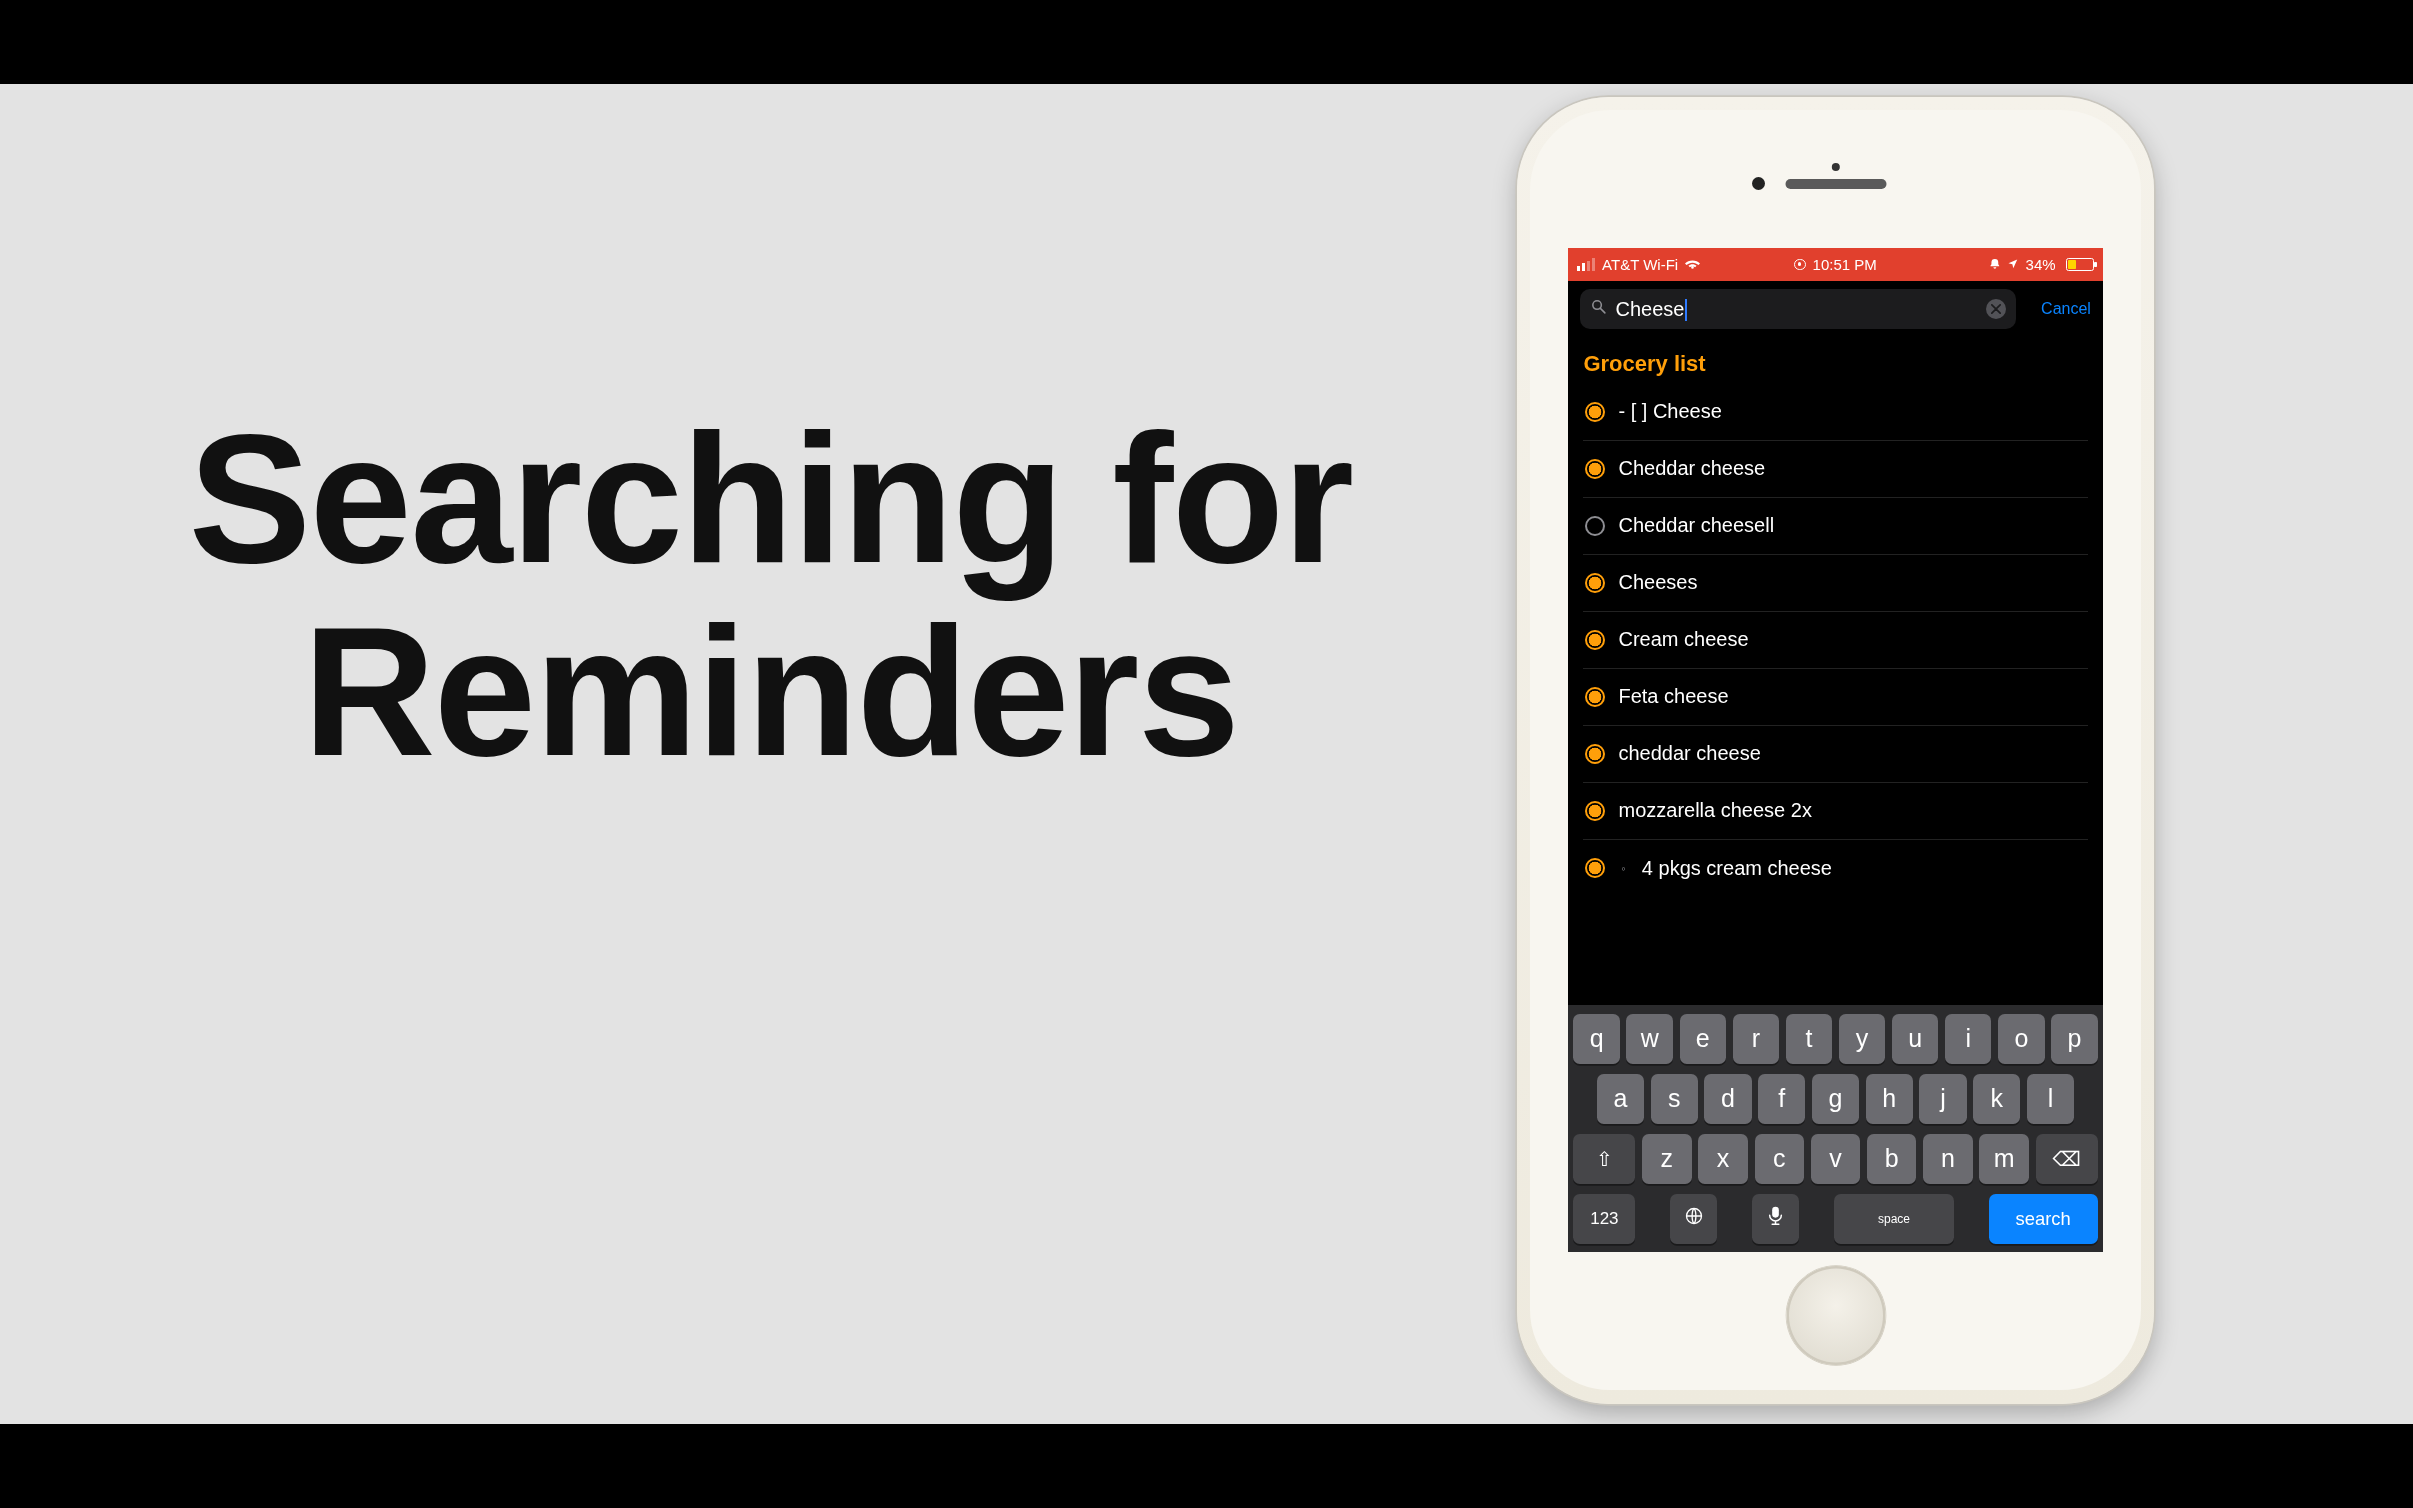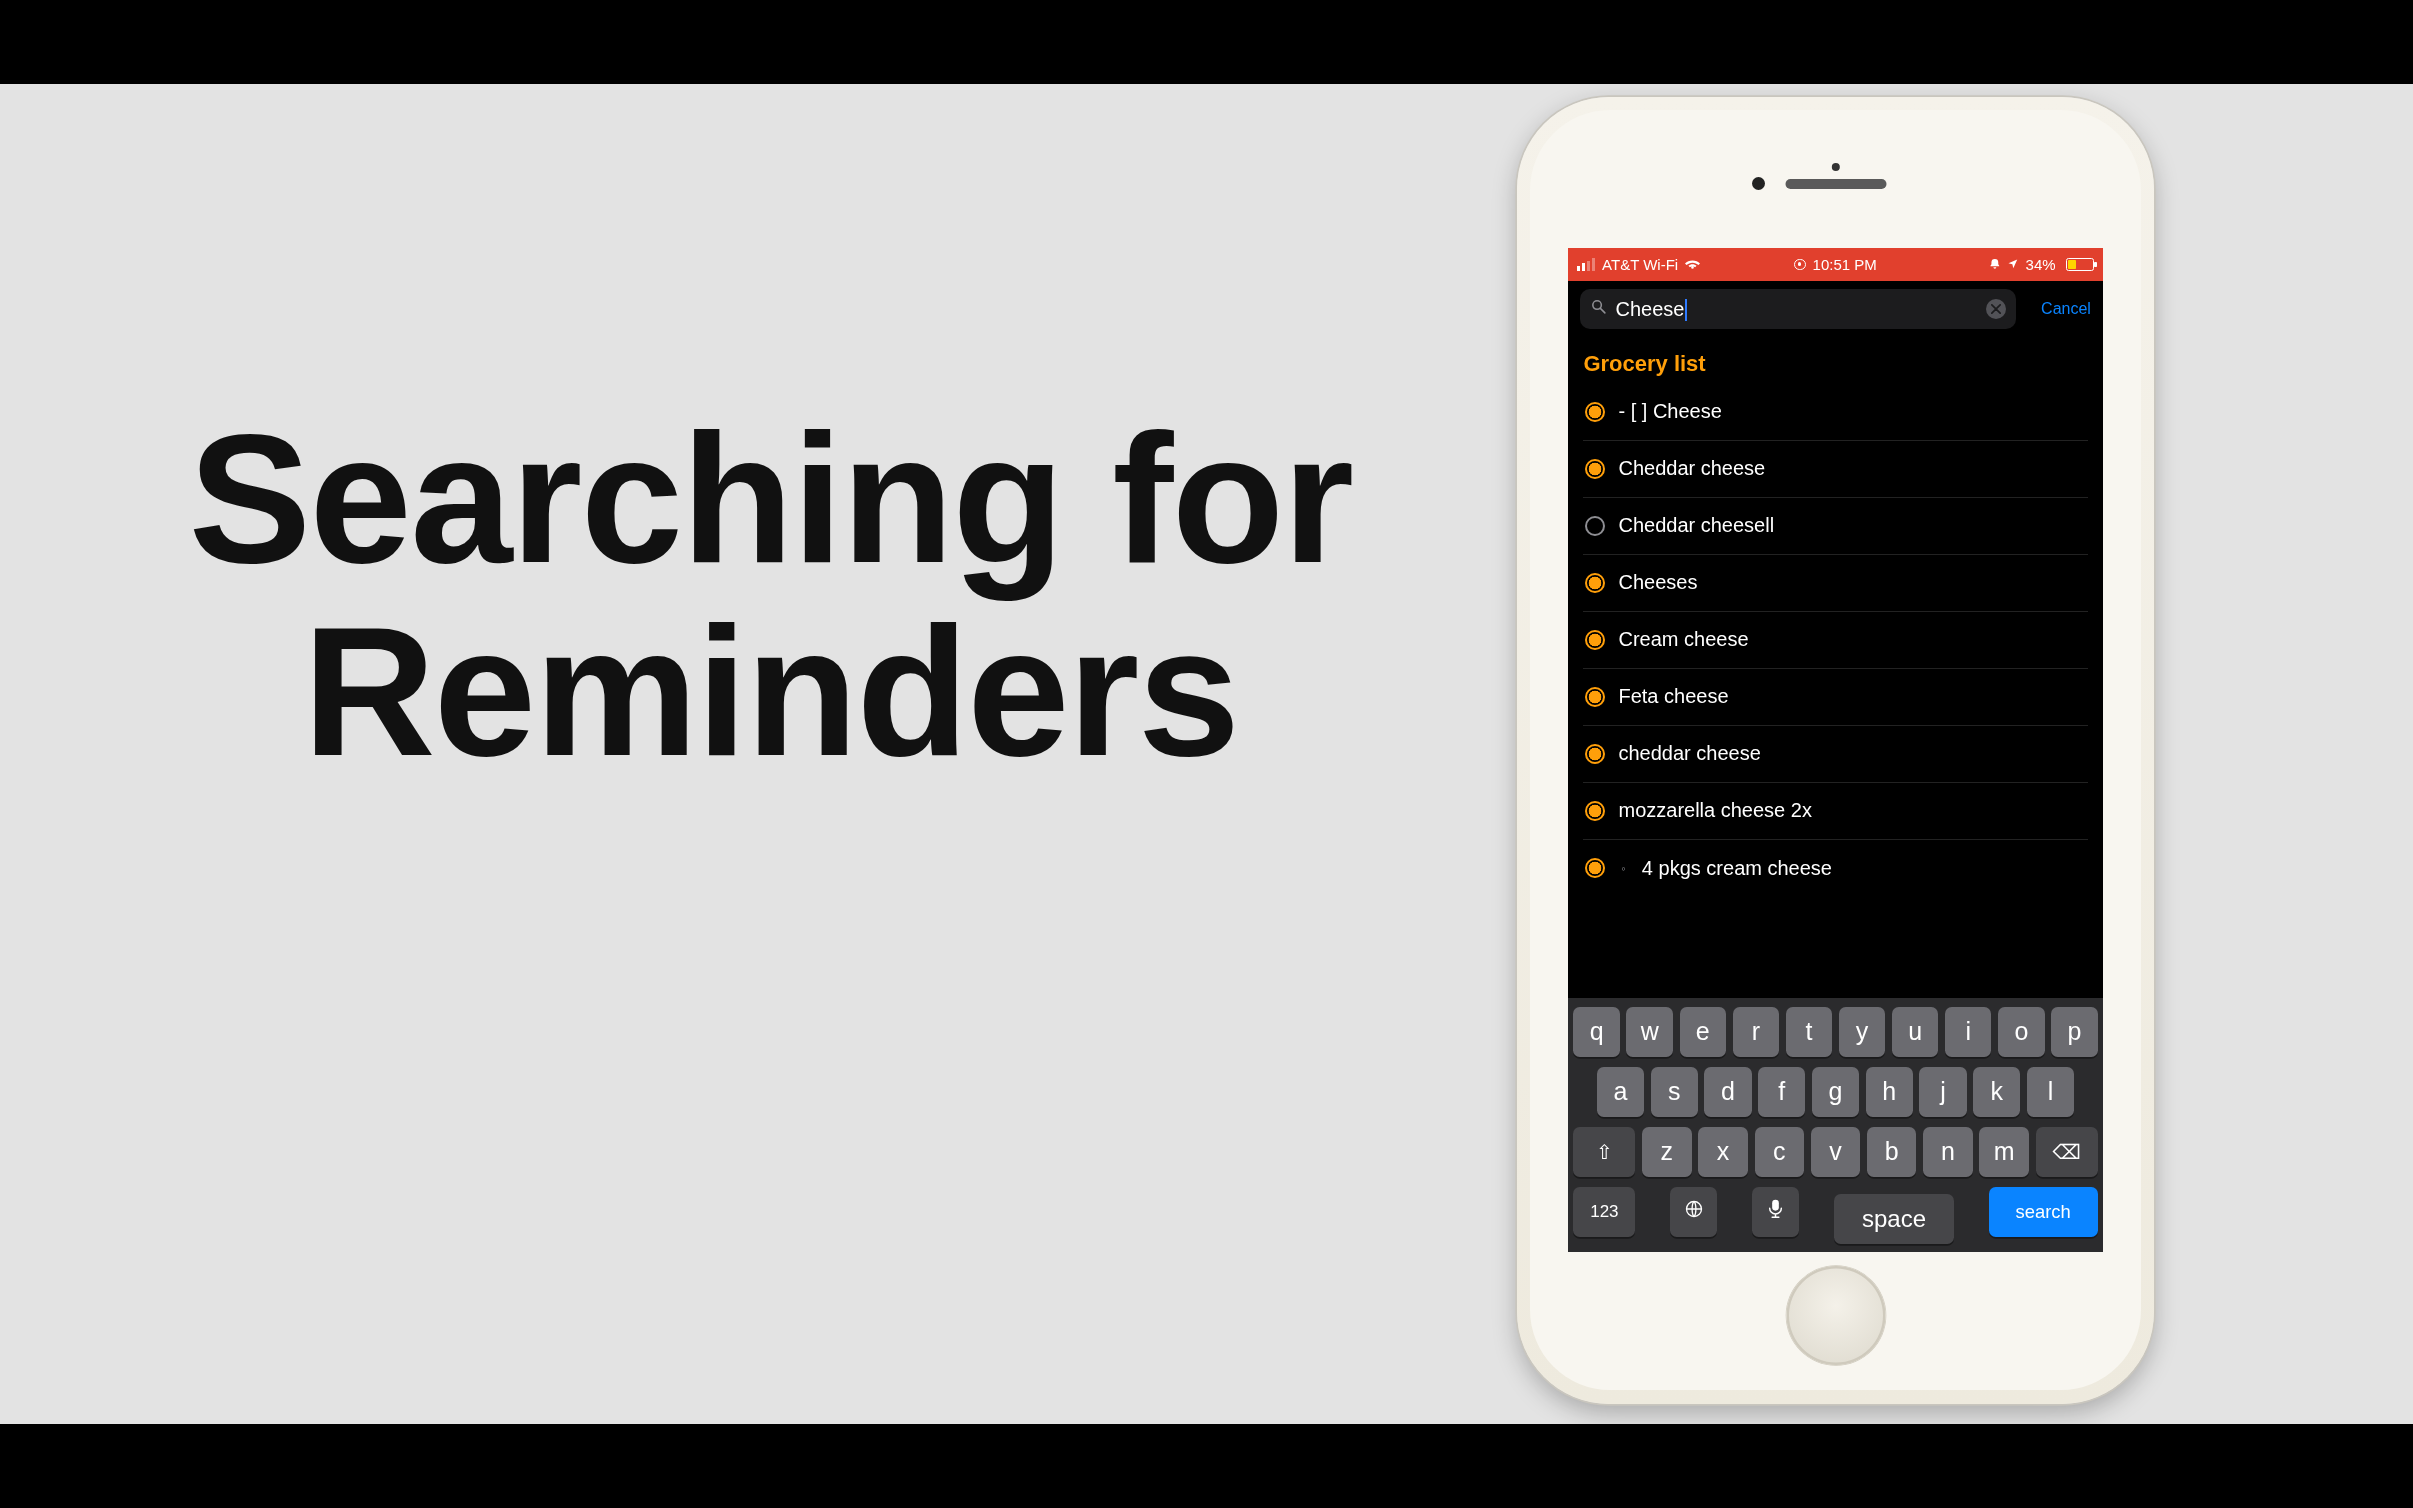--- a/index.html
+++ b/index.html
@@ -181,21 +181,21 @@
     border-radius: 6.7px;
     display:flex;align-items:center;justify-content:center;
     font-size: 25px;
     box-shadow: 0 1.7px 0 #1a1a1b;
   }
   .key.dark { background:#464649; }
   .kb-row.row2 { padding: 0 23.5px; }
   .kb-row.row3 .key.dark { flex: 0 0 62px; }
   .kb-row.row4 .key.numbers { flex:0 0 62px; font-size:17px; }
   .kb-row.row4 .key.globe, .kb-row.row4 .key.mic { flex:0 0 47px; font-size:22px; }
-  .kb-row.row4 .key.space { flex:1; font-size:24px;margin-top:7px; }
+  .kb-row.row4 .key.space { flex:1; font-size:12px; }
   .kb-row.row4 .key.search { flex:0 0 109px; background:#0a84ff; font-size:18.4px; }
   .shift-icon, .del-icon { font-size:20px; }
 
 </style>
 </head>
 <body>
 
 <div class="letterbox-top"></div>
 <div class="letterbox-bottom"></div>
 

